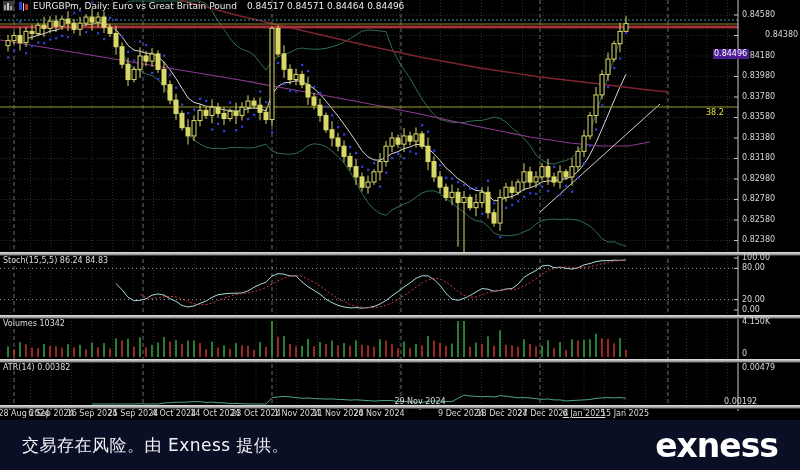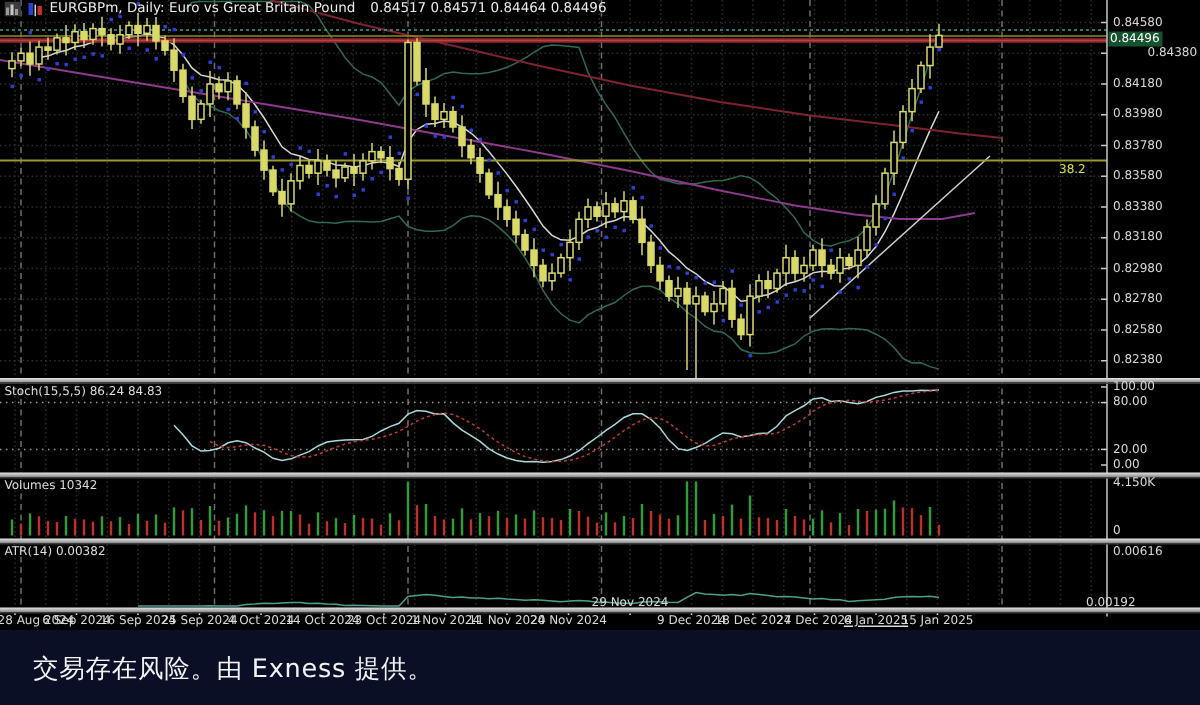--- a/index.html
+++ b/index.html
@@ -7,22 +7,22 @@
           font-family:"DejaVu Sans",sans-serif;}
   .chart-area{position:absolute;left:0;top:0;width:800px;height:420px;background:#000;}
   #chartsvg{position:absolute;left:0;top:0;z-index:1;}
   .hdr{position:absolute;left:3px;top:1px;z-index:6;display:flex;align-items:center;gap:4px;
        font-size:9px;color:#ececec;line-height:10px;white-space:nowrap;text-shadow:1px 1px 0 #000;}
   .hdr .q{margin-left:6px;}
   .ic{display:inline-block;}
   .lblwrap span{position:absolute;font-size:8px;color:#d8d8d8;line-height:8px;white-space:nowrap;z-index:5;}
   .ind-lbl{position:absolute;left:3px;font-size:8px;color:#dcdcdc;line-height:9px;z-index:5;
            white-space:nowrap;text-shadow:1px 1px 0 #000;}
-  .price-tag{position:absolute;left:739px;font-size:8px;line-height:9px;color:#fff;
-             background:#14532d;padding:0 2px 1px 1px;z-index:6;}
+  .price-tag{position:absolute;left:713px;font-size:8px;line-height:9px;color:#fff;
+             background:#4c1d95;padding:0 2px 1px 1px;z-index:6;margin-top:28px;}
   .fib-lab{position:absolute;font-size:8px;color:#e0e040;line-height:8px;z-index:5;margin-top:10px;}
   .sep{position:absolute;left:0;width:800px;height:3px;z-index:4;
        background:linear-gradient(#e6e6e6,#8a8a8a);border-bottom:1px solid #3a3a3a;}
   .banner{position:absolute;left:0;top:420px;width:800px;height:50px;background:#0a0f25;z-index:8;
           display:flex;align-items:center;justify-content:space-between;padding:0 22px;box-sizing:border-box;}
   .risk{color:#f2f3f7;font-size:17px;letter-spacing:0.5px;}
   .logo{color:#ffffff;font-size:33px;font-weight:800;letter-spacing:-1px;line-height:1;}
 </style>
 </head>
 <body>
@@ -615,21 +615,21 @@
         <span style="left: 742px; top: 174.99px;">0.82980</span>
         <span style="left: 742px; top: 195.49px;">0.82780</span>
         <span style="left: 742px; top: 215.99px;">0.82580</span>
         <span style="left: 742px; top: 236.49px;">0.82380</span>
         <span style="left: 742px; top: 254px;">100.00</span>
         <span style="left: 742px; top: 264.4px;">80.00</span>
         <span style="left: 742px; top: 295.6px;">20.00</span>
         <span style="left: 742px; top: 306px;">0.00</span>
         <span style="left: 742px; top: 318px;">4.150K</span>
         <span style="left: 742px; top: 350px;">0</span>
-        <span style="left: 742px; top: 364px;">0.00616</span>
+        <span style="left: 742px; top: 364px;">0.00479</span>
         <span style="left: 724px; top: 398px;">0.00192</span>
         <span style="left: 24px; top: 410px; transform: translateX(-50%);">28 Aug 2024</span>
         <span style="left: 51px; top: 410px; transform: translateX(-50%);">6 Sep 2024</span>
         <span style="left: 92px; top: 410px; transform: translateX(-50%);">16 Sep 2024</span>
         <span style="left: 133px; top: 410px; transform: translateX(-50%);">25 Sep 2024</span>
         <span style="left: 174px; top: 410px; transform: translateX(-50%);">4 Oct 2024</span>
         <span style="left: 215px; top: 410px; transform: translateX(-50%);">14 Oct 2024</span>
         <span style="left: 256px; top: 410px; transform: translateX(-50%);">23 Oct 2024</span>
         <span style="left: 297px; top: 410px; transform: translateX(-50%);">1 Nov 2024</span>
         <span style="left: 338px; top: 410px; transform: translateX(-50%);">11 Nov 2024</span>
@@ -650,14 +650,15 @@
     <div class="ind-lbl" style="top:363px">ATR(14) 0.00382</div>
 
     <div class="sep" style="top:252px"></div>
     <div class="sep" style="top:315px"></div>
     <div class="sep" style="top:359px"></div>
     <div class="sep" style="top:405px"></div>
   </div>
 
   <div class="banner">
     <span class="risk">交易存在风险。由 Exness 提供。</span>
+    <span class="logo">exness</span>
   </div>
 </div>
 
 </body></html>

